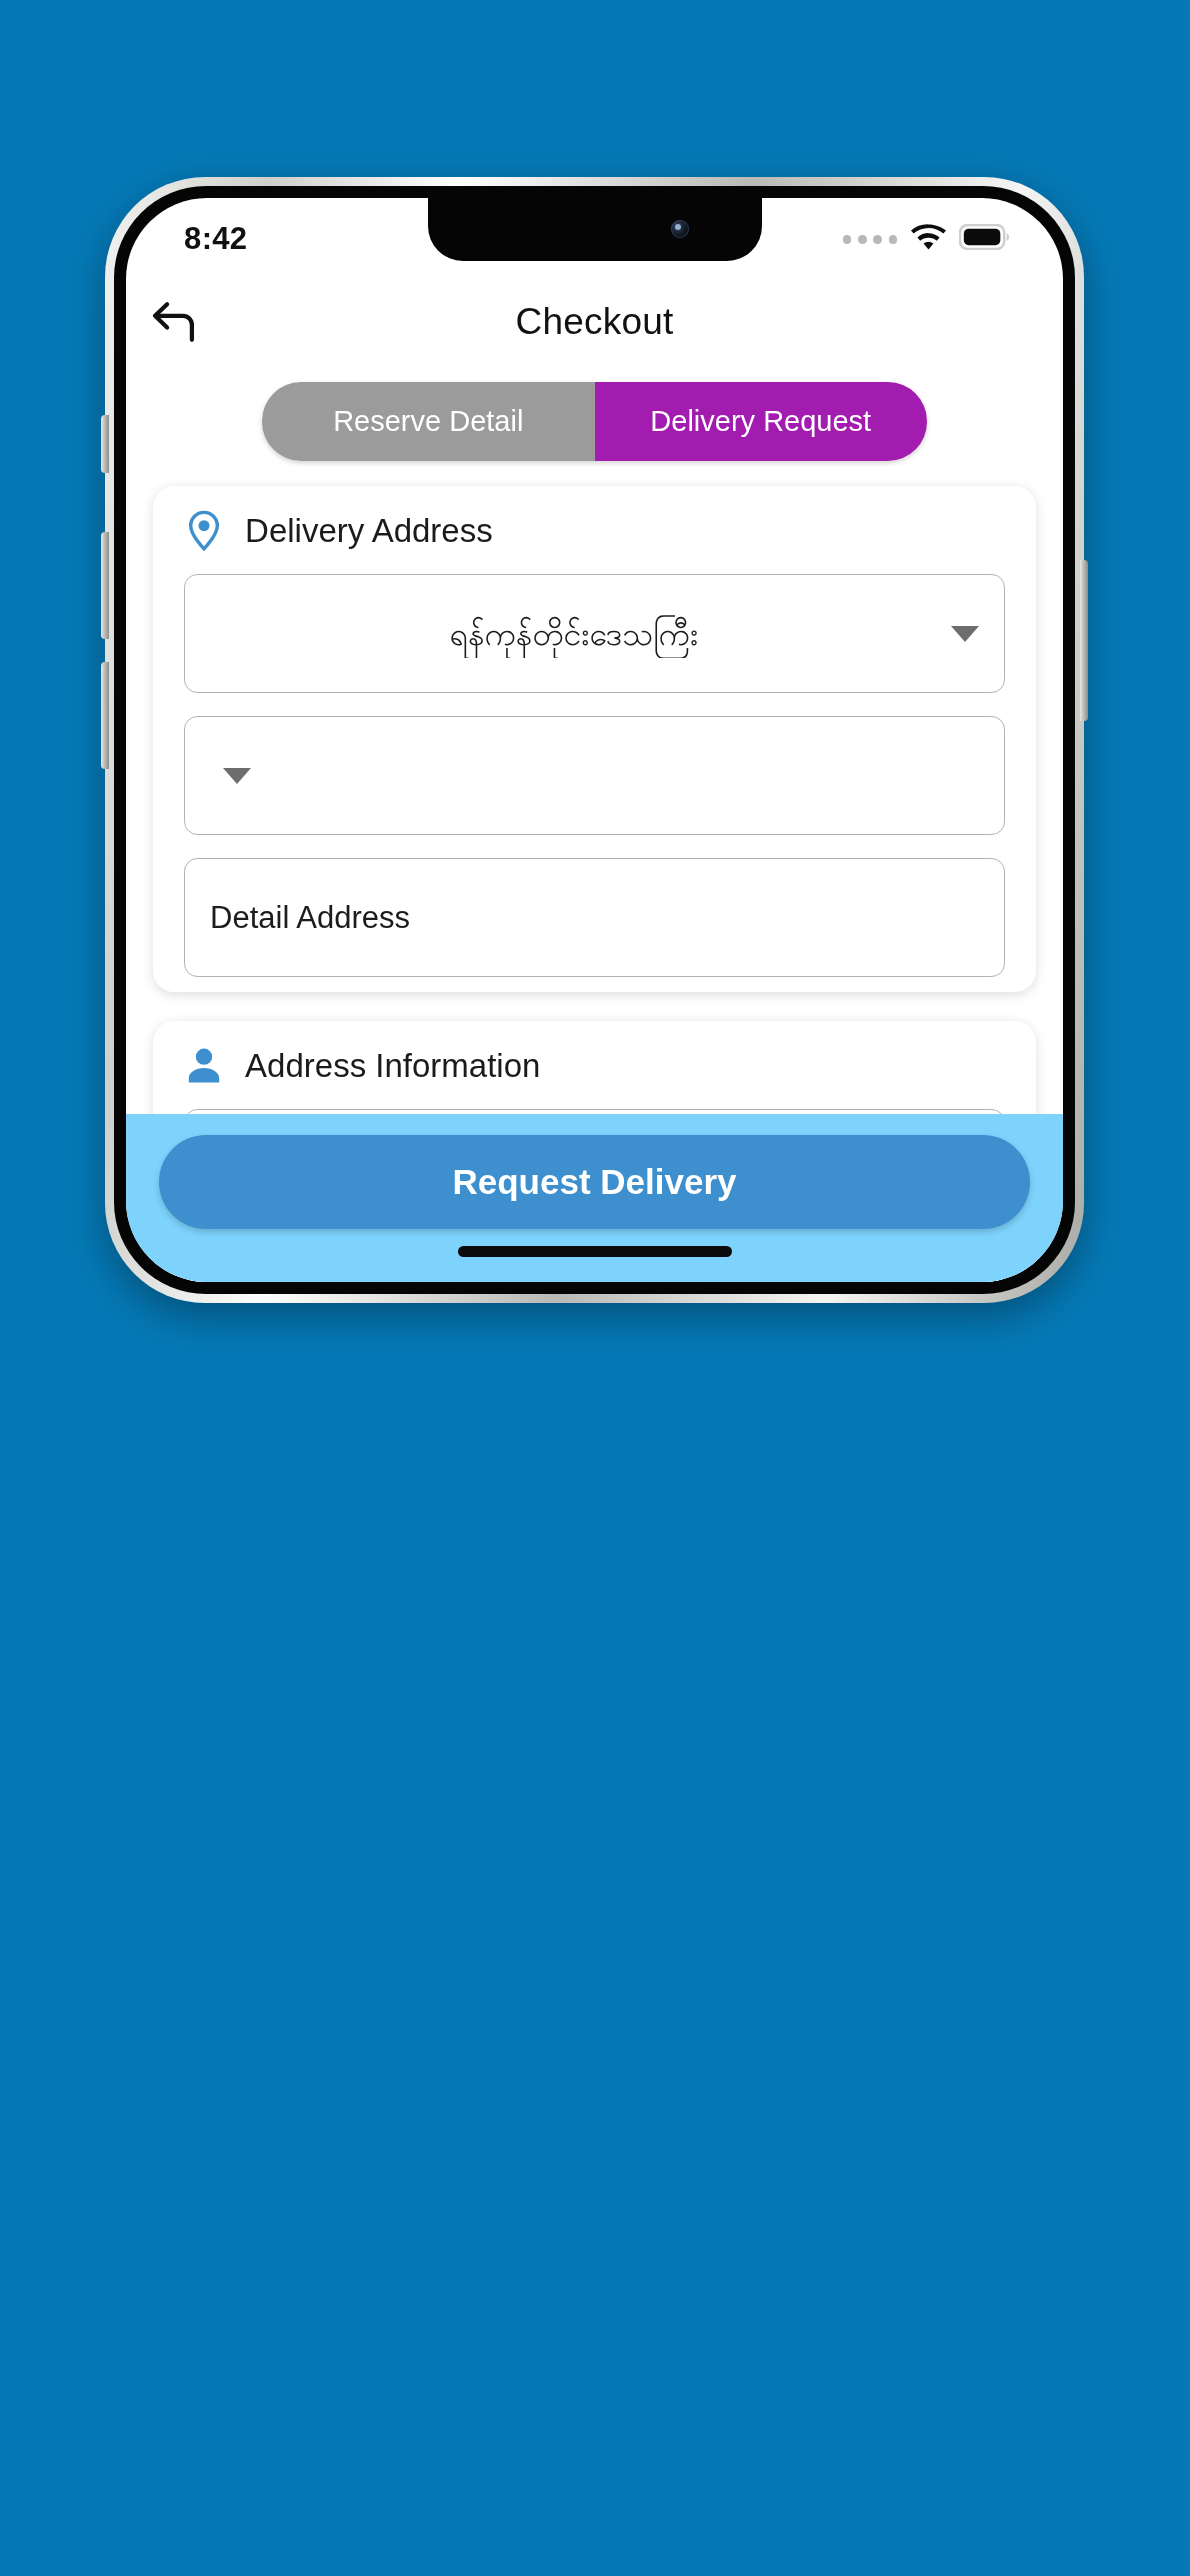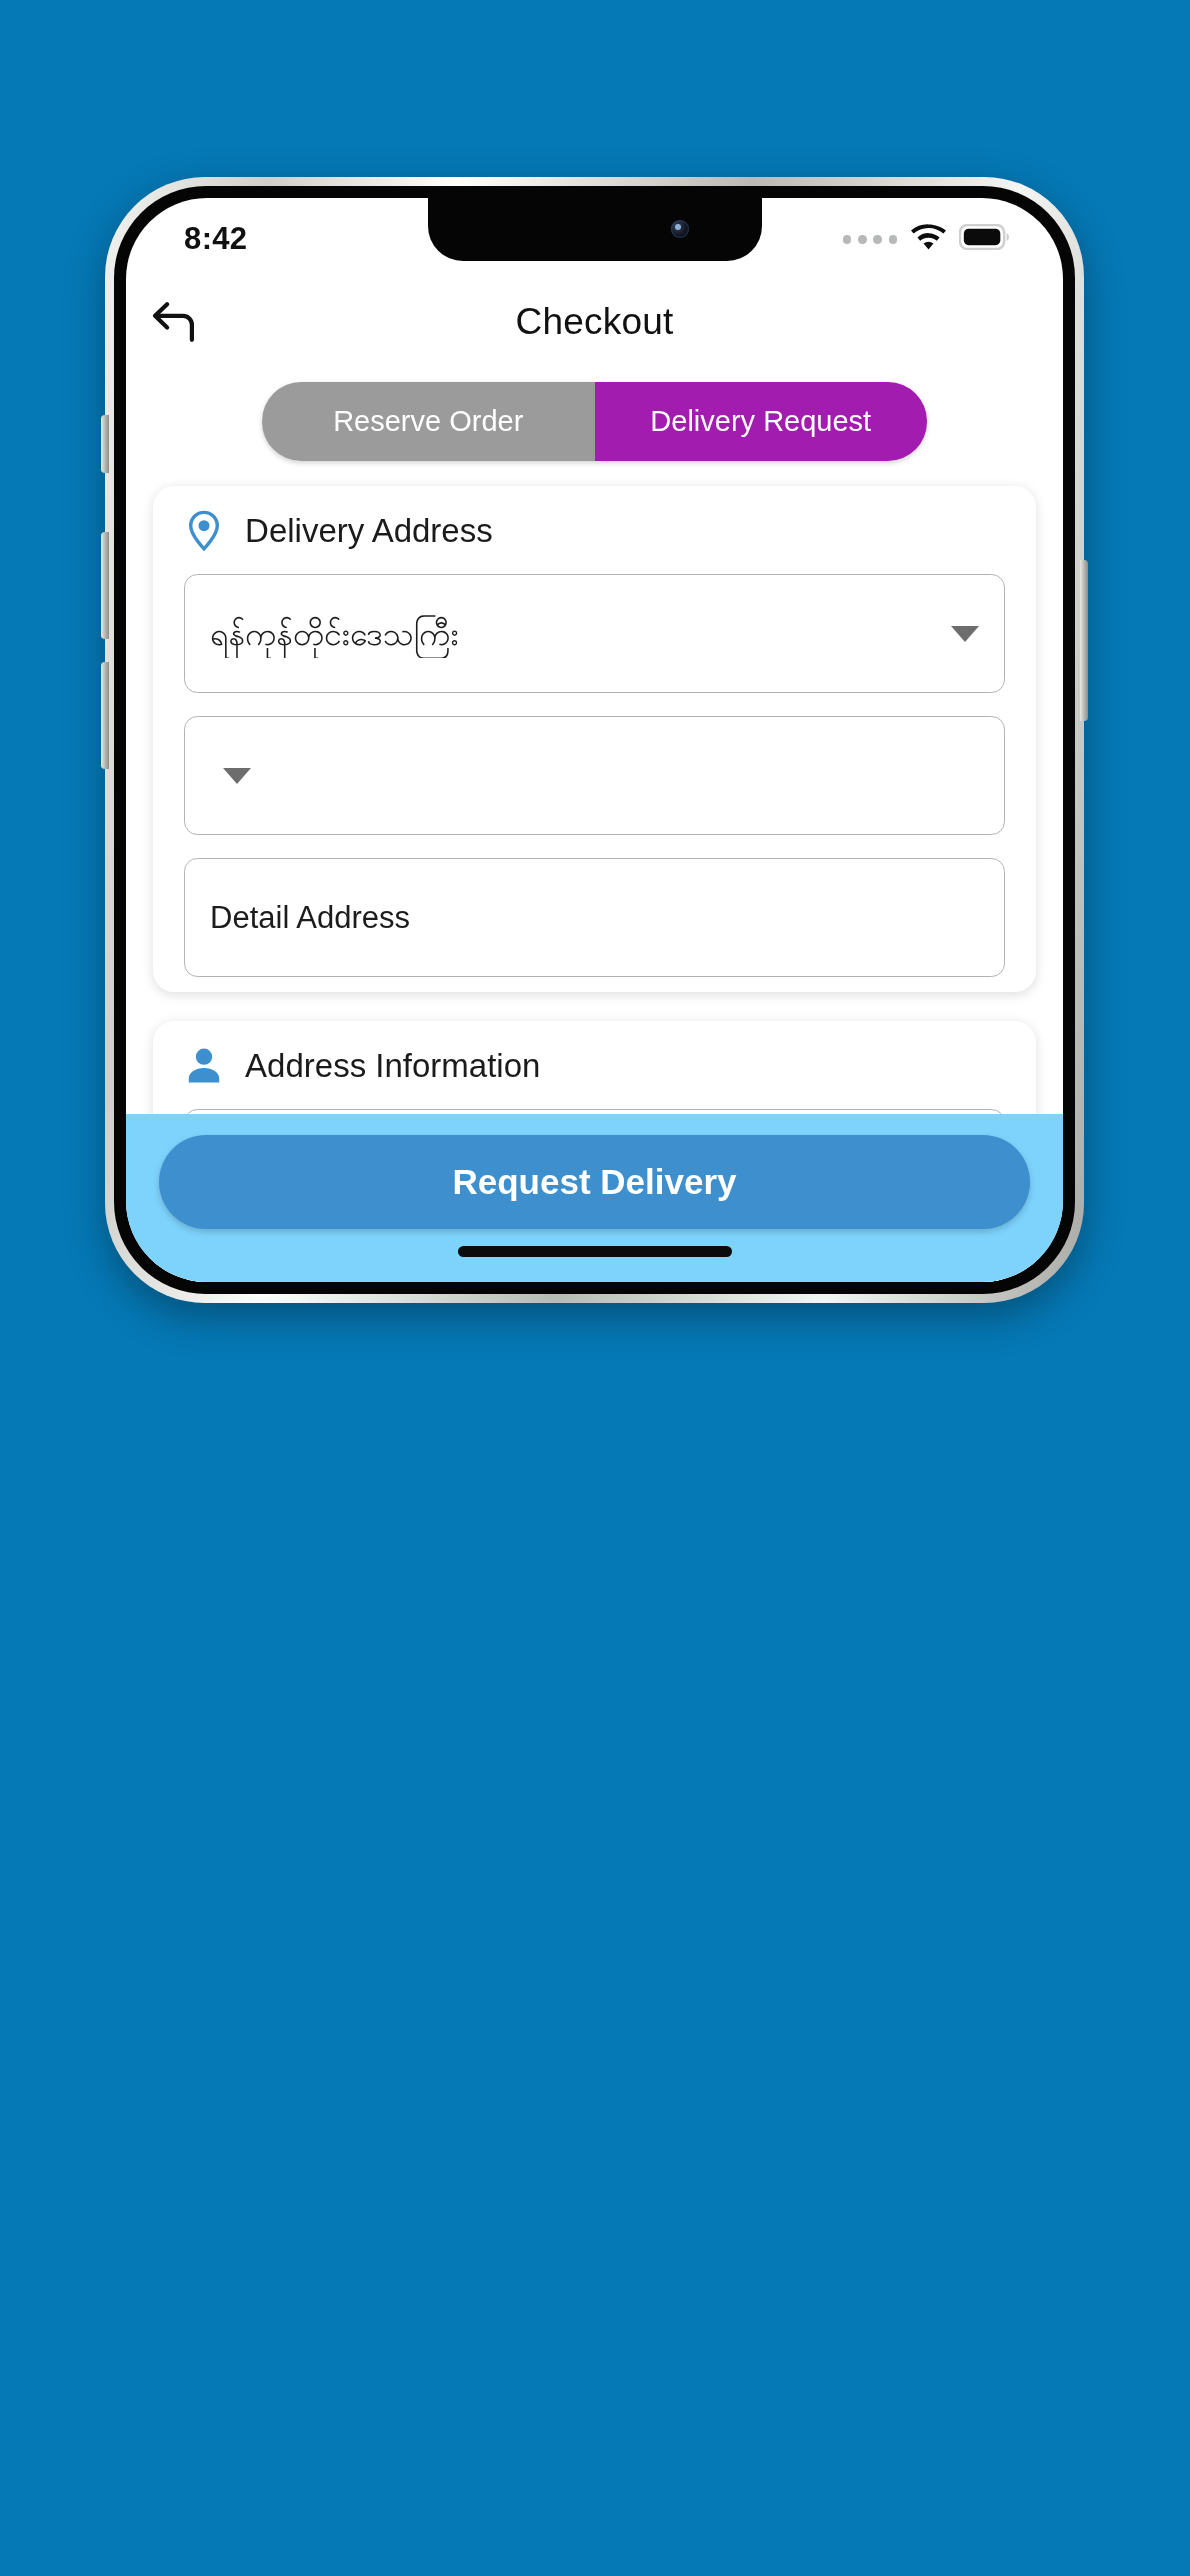--- a/index.html
+++ b/index.html
@@ -158,21 +158,21 @@
     padding: 0 25px;
     margin-bottom: 23px;
     background: #fff;
   }
   .field:last-child { margin-bottom: 0; }
   .field .val {
     flex: 1;
     font-size: 31px; color: #1c1c1c;
     white-space: nowrap; overflow: hidden;
   }
-  .field .val.burmese { font-size: 32px; line-height: 1.5; }
+  .field .val.burmese { font-size: 32px; line-height: 1.5; text-align: center; }
   .caret {
     width: 0; height: 0;
     border-left: 14.4px solid transparent;
     border-right: 14.4px solid transparent;
     border-top: 16.3px solid #6d6d6d;
     margin-left: 13.4px;
     flex: none;
   }
 
   .btn-primary {
@@ -250,21 +250,21 @@
         <div id="back-btn">
           <svg width="52" height="48" viewBox="0 0 27 25">
             <path d="M9.4 3.2 3.1 9.3l6.3 6.1" fill="none" stroke="#111" stroke-width="2.2" stroke-linecap="round" stroke-linejoin="round"></path>
             <path d="M3.4 9.3h14.3a4.6 4.6 0 0 1 4.6 4.6v7.9" fill="none" stroke="#111" stroke-width="2.2" stroke-linecap="round" stroke-linejoin="round"></path>
           </svg>
         </div>
         <div id="page-title">Checkout</div>
       </div>
 
       <div id="segmented">
-        <div class="seg inactive">Reserve Order</div>
+        <div class="seg inactive">Reserve Detail</div>
         <div class="seg active">Delivery Request</div>
       </div>
 
       <div id="content">
 
         <div class="card">
           <div class="card-head">
             <span class="card-icon">
               <svg width="38" height="42" viewBox="0 0 20 22">
                 <path d="M10 1.2a7 7 0 0 0-7 7c0 5 7 12.2 7 12.2s7-7.2 7-12.2a7 7 0 0 0-7-7Z" fill="none" stroke="#3d8fcd" stroke-width="1.8"></path>

